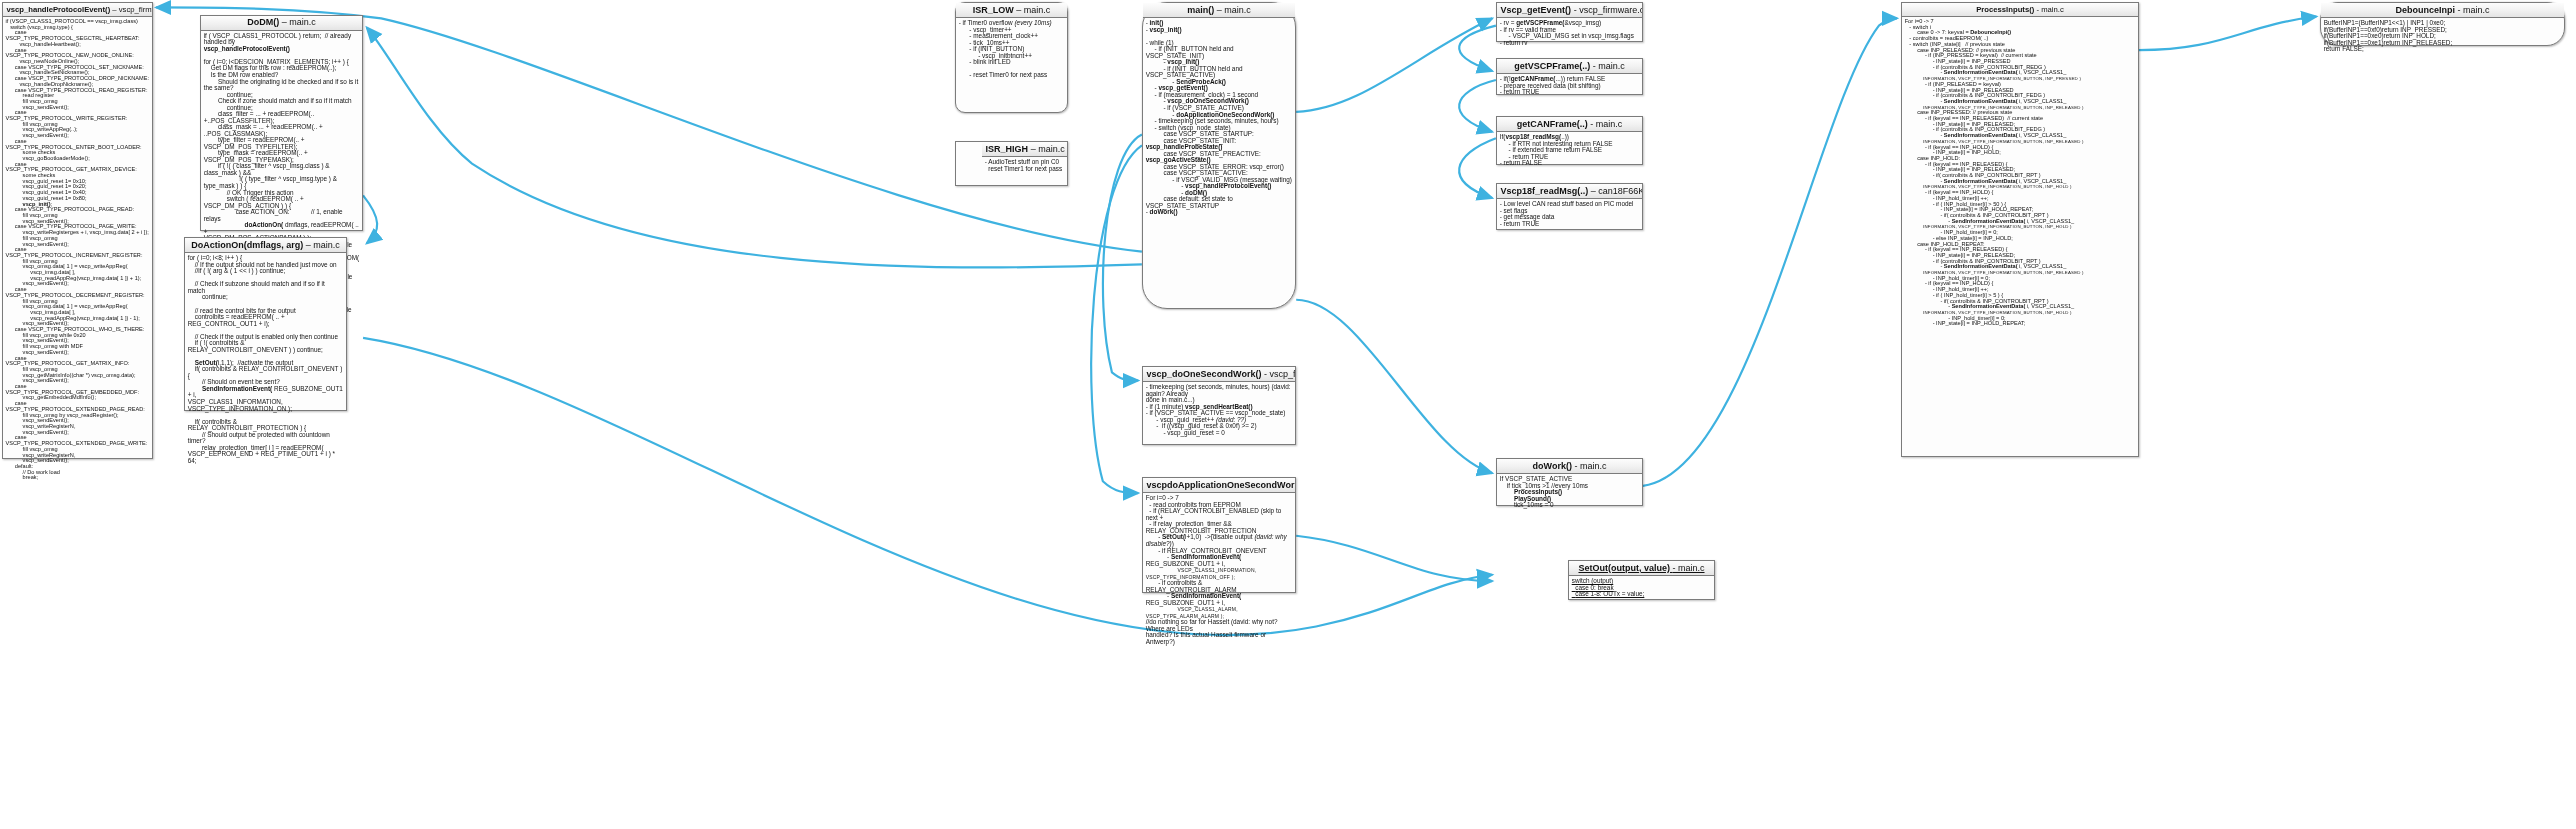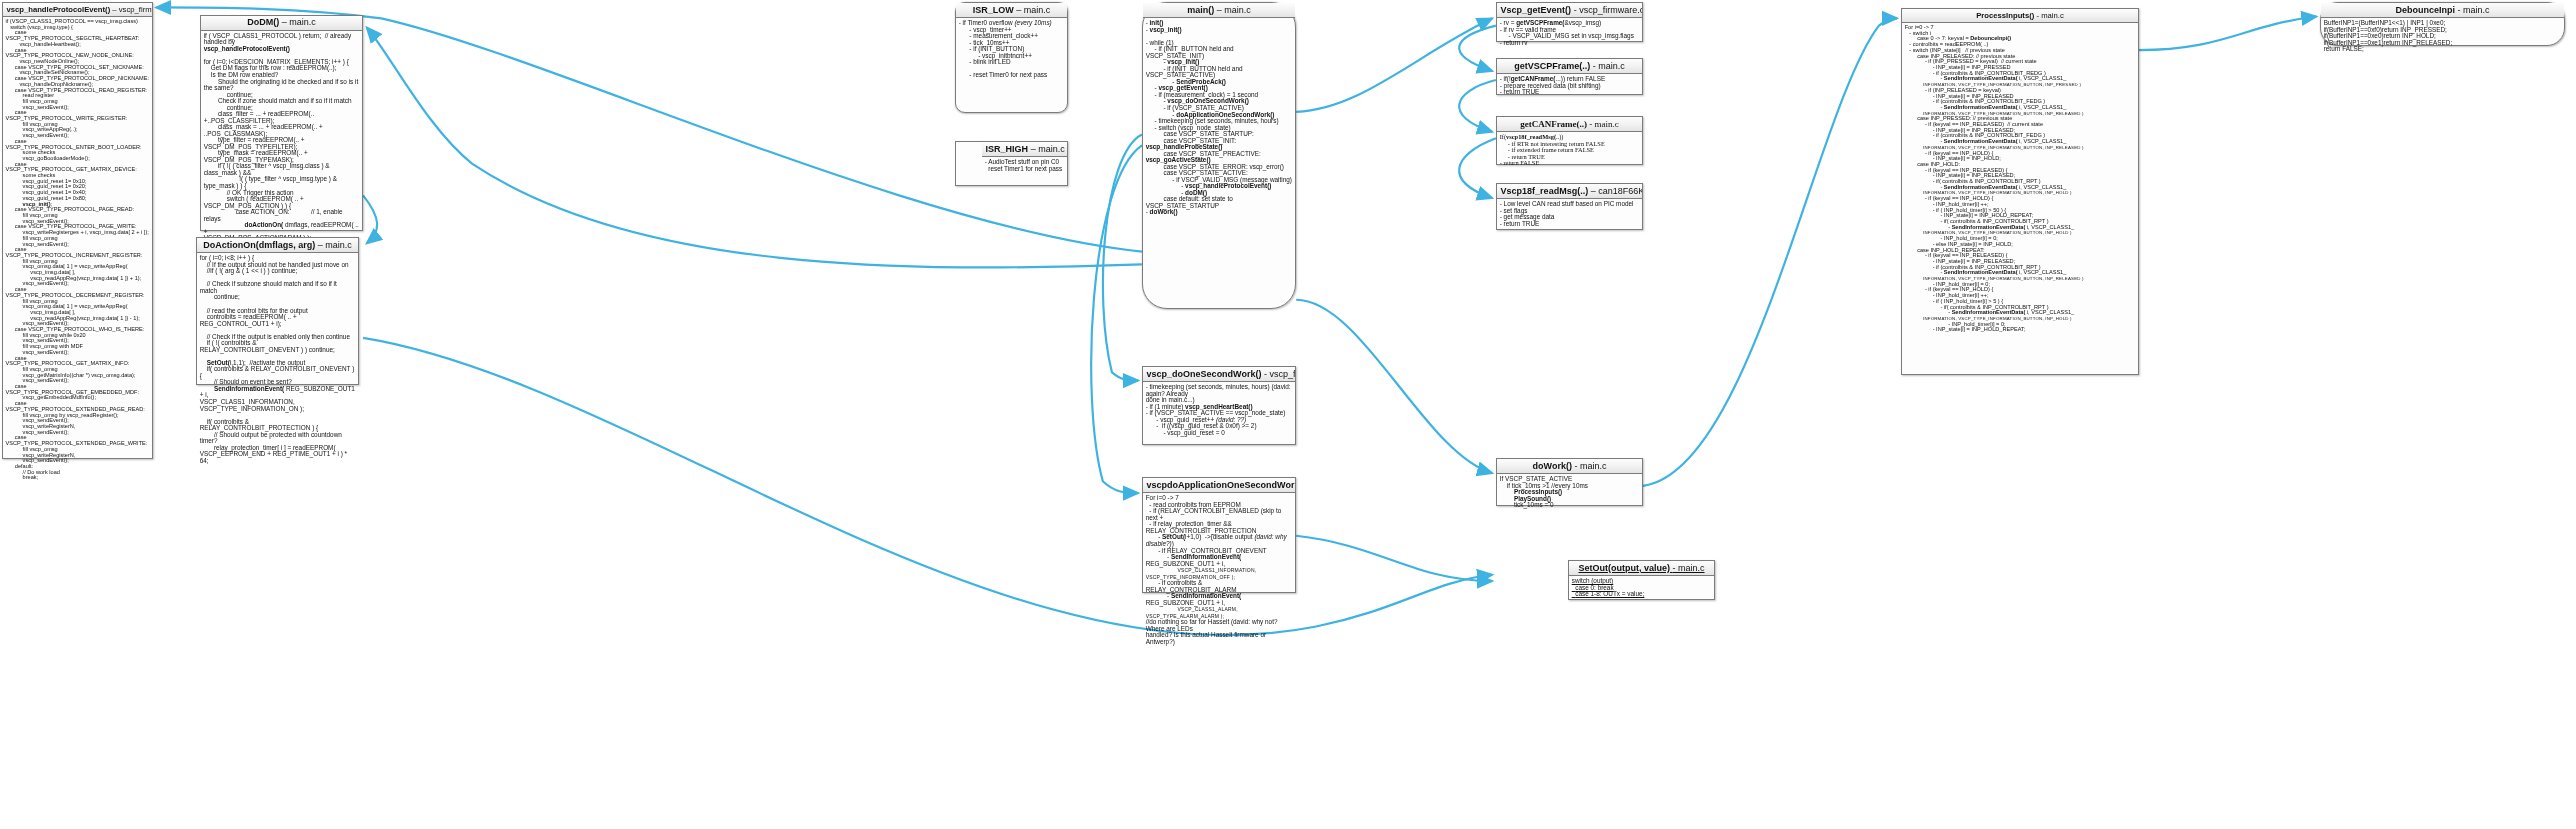--- a/index.html
+++ b/index.html
@@ -83,21 +83,21 @@
   </svg>
 
 <div class="box s-xxs" style="left: 1.8px; top: 1.8px; width: 151px; height: 457px;">
       <div class="hdr"><span class="fn">vscp_handleProtocolEvent()</span> <span class="src">– vscp_firmware.c</span></div>
       <div class="body"><span class="ln">if (VSCP_CLASS1_PROTOCOL == vscp_imsg.class)</span><span class="ln">   switch (vscp_imsg.type) {</span><span class="ln">      case VSCP_TYPE_PROTOCOL_SEGCTRL_HEARTBEAT:</span><span class="ln">         vscp_handleHeartbeat();</span><span class="ln">      case VSCP_TYPE_PROTOCOL_NEW_NODE_ONLINE:</span><span class="ln">         vscp_newNodeOnline();</span><span class="ln">      case VSCP_TYPE_PROTOCOL_SET_NICKNAME:</span><span class="ln">         vscp_handleSetNickname();</span><span class="ln">      case VSCP_TYPE_PROTOCOL_DROP_NICKNAME:</span><span class="ln">         vscp_handleDropNickname();</span><span class="ln">      case VSCP_TYPE_PROTOCOL_READ_REGISTER:</span><span class="ln">           read register</span><span class="ln">           fill vscp_omsg</span><span class="ln">           vscp_sendEvent();</span><span class="ln">      case VSCP_TYPE_PROTOCOL_WRITE_REGISTER:</span><span class="ln">           fill vscp_omsg</span><span class="ln">           vscp_writeAppReg(..);</span><span class="ln">           vscp_sendEvent();</span><span class="ln">      case VSCP_TYPE_PROTOCOL_ENTER_BOOT_LOADER:</span><span class="ln">           some checks</span><span class="ln">           vscp_goBootloaderMode();</span><span class="ln">      case VSCP_TYPE_PROTOCOL_GET_MATRIX_DEVICE:</span><span class="ln">           some checks</span><span class="ln">           vscp_guid_reset 1= 0x10;</span><span class="ln">           vscp_guid_reset 1= 0x20;</span><span class="ln">           vscp_guid_reset 1= 0x40;</span><span class="ln">           vscp_guid_reset 1= 0x80;</span><span class="ln">           <span class="b">vscp_<span class="b">init()</span></span>;</span><span class="ln">      case VSCP_TYPE_PROTOCOL_PAGE_READ:</span><span class="ln">           fill vscp_omsg</span><span class="ln">           vscp_sendEvent();</span><span class="ln">      case VSCP_TYPE_PROTOCOL_PAGE_WRITE:</span><span class="ln">           vscp_writeRegisterges + i, vscp_imsg.data[ 2 + i ]);</span><span class="ln">           fill vscp_omsg</span><span class="ln">           vscp_sendEvent();</span><span class="ln">      case VSCP_TYPE_PROTOCOL_INCREMENT_REGISTER:</span><span class="ln">           fill vscp_omsg</span><span class="ln">           vscp_omsg.data[ 1 ] = vscp_writeAppReg(</span><span class="ln">                vscp_imsg.data[ ],</span><span class="ln">                vscp_readAppReg(vscp_imsg.data[ 1 ]) + 1);</span><span class="ln">           vscp_sendEvent();</span><span class="ln">      case VSCP_TYPE_PROTOCOL_DECREMENT_REGISTER:</span><span class="ln">           fill vscp_omsg</span><span class="ln">           vscp_omsg.data[ 1 ] = vscp_writeAppReg(</span><span class="ln">                vscp_imsg.data[ ],</span><span class="ln">                vscp_readAppReg(vscp_imsg.data[ 1 ]) - 1);</span><span class="ln">           vscp_sendEvent();</span><span class="ln">      case VSCP_TYPE_PROTOCOL_WHO_IS_THERE:</span><span class="ln">           fill vscp_omsg while 0x20</span><span class="ln">           vscp_sendEvent();</span><span class="ln">           fill vscp_omsg with MDF</span><span class="ln">           vscp_sendEvent();</span><span class="ln">      case VSCP_TYPE_PROTOCOL_GET_MATRIX_INFO:</span><span class="ln">           fill vscp_omsg</span><span class="ln">           vscp_getMatrixInfo((char *) vscp_omsg.data);</span><span class="ln">           vscp_sendEvent();</span><span class="ln">      case VSCP_TYPE_PROTOCOL_GET_EMBEDDED_MDF:</span><span class="ln">           vscp_getEmbeddedMdfInfo();</span><span class="ln">      case VSCP_TYPE_PROTOCOL_EXTENDED_PAGE_READ:</span><span class="ln">           fill vscp_omsg by vscp_readRegister();</span><span class="ln">           vscp_sendEvent();</span><span class="ln">           vscp_writeRegisterN,</span><span class="ln">           vscp_sendEvent();</span><span class="ln">      case VSCP_TYPE_PROTOCOL_EXTENDED_PAGE_WRITE:</span><span class="ln">           fill vscp_omsg</span><span class="ln">           vscp_writeRegisterN,</span><span class="ln">           vscp_sendEvent();</span><span class="ln">      default:</span><span class="ln">           // Do work load</span><span class="ln">           break;</span></div>
     </div>
     <div class="box s-xs" style="left: 200px; top: 14.5px; width: 163px; height: 216px;">
       <div class="hdr"><span class="fn">DoDM()</span> <span class="src">– main.c</span></div>
       <div class="body"><span class="ln">if ( VSCP_CLASS1_PROTOCOL ) return;  // already handled by</span><span class="ln"><span class="b">vscp_handleProtocolEvent()</span></span><span class="ln">&nbsp;</span><span class="ln">for ( i=0; i&lt;DESCION_MATRIX_ELEMENTS; i++ ) {</span><span class="ln">    Get DM flags for this row : readEEPROM(..);</span><span class="ln">    Is the DM row enabled?</span><span class="ln">        Should the originating id be checked and if so is it the same?</span><span class="ln">             continue;</span><span class="ln">        Check if zone should match and if so if it match</span><span class="ln">             continue;</span><span class="ln">        class_filter = ... + readEEPROM(.. +..POS_CLASSFILTER);</span><span class="ln">        class_mask = ... + readEEPROM(.. + ..POS_CLASSMASK);</span><span class="ln">        type_filter = readEEPROM(.. + VSCP_DM_POS_TYPEFILTER);</span><span class="ln">        type_mask = readEEPROM(.. + VSCP_DM_POS_TYPEMASK);</span><span class="ln">        if ( !( ( class_filter ^ vscp_imsg.class ) &amp; class_mask ) &amp;&amp;</span><span class="ln">                    !( ( type_filter ^ vscp_imsg.type ) &amp; type_mask ) ) {</span><span class="ln">             // OK Trigger this action</span><span class="ln">             switch ( readEEPROM( .. + VSCP_DM_POS_ACTION ) ) {</span><span class="ln">                  case ACTION_ON:            // 1, enable relays</span><span class="ln">                       <span class="b">doActionOn(</span> dmflags, readEEPROM( .. +</span><span class="ln">VSCP_DM_POS_ACTIONPARAM ) );</span><span class="ln">                       case ACTION_OFF:          // 2, disable relays</span><span class="ln">                           <span class="b">doActionOff(</span>dmflags, readEEPROM( .. +</span><span class="ln">VSCP_DM_POS_ACTIONPARAM ) );</span><span class="ln">                       case ACTION_TOGGLE:    // 4, toggle relays</span><span class="ln">                           <span class="b">doActionToggle(</span>dmflags, readEEPROM( .. +</span><span class="ln">VSCP_DM_POS_ACTIONPARAM ) );</span><span class="ln">                       case ACTION_PWM:        // 8, disable relays</span><span class="ln">                           <span class="b">doActionPWM(</span>dmflags, readEEPROM( .. +</span><span class="ln">VSCP_DM_POS_ACTIONPARAM ) );</span></div>
     </div>
-    <div class="box s-xs" style="left: 196px; top: 237px; width: 163px; height: 148px;">
+    <div class="box s-xs" style="left: 184px; top: 237px; width: 163px; height: 174px;">
       <div class="hdr"><span class="fn">DoActionOn(dmflags, arg)</span> <span class="src">– main.c</span></div>
       <div class="body"><span class="ln">for ( i=0; i&lt;8; i++ ) {</span><span class="ln">    // If the output should not be handled just move on</span><span class="ln">    //if ( !( arg &amp; ( 1 &lt;&lt; i ) ) continue;</span><span class="ln">&nbsp;</span><span class="ln">    // Check if subzone should match and if so if it match</span><span class="ln">        continue;</span><span class="ln">&nbsp;</span><span class="ln">    // read the control bits for the output</span><span class="ln">    controlbits = readEEPROM( .. + REG_CONTROL_OUT1 + i);</span><span class="ln">&nbsp;</span><span class="ln">    // Check if the output is enabled only then continue</span><span class="ln">    if ( !( controlbits &amp; RELAY_CONTROLBIT_ONEVENT ) ) continue;</span><span class="ln">&nbsp;</span><span class="ln">    <span class="b">SetOut(</span>i,1,1);  //activate the output</span><span class="ln">    if( controlbits &amp; RELAY_CONTROLBIT_ONEVENT ) {</span><span class="ln">        // Should on event be sent?</span><span class="ln">        <span class="b">SendInformationEvent(</span> REG_SUBZONE_OUT1 + i,</span><span class="ln">VSCP_CLASS1_INFORMATION, VSCP_TYPE_INFORMATION_ON );</span><span class="ln">&nbsp;</span><span class="ln">    if( controlbits &amp; RELAY_CONTROLBIT_PROTECTION ) {</span><span class="ln">        // Should output be protected with countdown timer?</span><span class="ln">        relay_protection_timer[ i ] = readEEPROM(</span><span class="ln">VSCP_EEPROM_END + REG_PTIME_OUT1 + i ) * 64;</span></div>
     </div>
     <div class="box s-xs" style="left: 955px; top: 1.8px; width: 113px; height: 111px; border-radius: 10px;">
       <div class="hdr"><span class="fn">ISR_LOW</span> <span class="src">– main.c</span></div>
       <div class="body"><span class="ln">- if Timer0 overflow <span class="i">(every 10ms)</span></span><span class="ln">      - vscp_timer++</span><span class="ln">      - measurement_clock++</span><span class="ln">      - tick_10ms++</span><span class="ln">      - if (INIT_BUTTON)</span><span class="ln">           - vscp_initbtncnt++</span><span class="ln">      - blink init LED</span><span class="ln">&nbsp;</span><span class="ln">      - reset Timer0 for next pass</span></div>
     </div>
     <div class="box s-xs" style="left: 955px; top: 141px; width: 113px; height: 45px; padding-left: 26px;">
       <div class="hdr"><span class="fn">ISR_HIGH</span> <span class="src">– main.c</span></div>
       <div class="body"><span class="ln">- AudioTest stuff on pin C0</span><span class="ln">  reset Timer1 for next pass</span></div>
@@ -115,37 +115,37 @@
       <div class="body"><span class="ln">For i=0 -&gt; 7</span><span class="ln">  - read controlbits from EEPROM</span><span class="ln">  - if (RELAY_CONTROLBIT_ENABLED (skip to next +</span><span class="ln">  - if relay_protection_timer &amp;&amp; RELAY_CONTROLBIT_PROTECTION</span><span class="ln">       - <span class="b">SetOut(</span>i+1,0)  -&gt;(disable output <span class="i">(david: why disable?)</span>)</span><span class="ln">       - if RELAY_CONTROLBIT_ONEVENT</span><span class="ln">            - <span class="b">SendInformationEvent(</span> REG_SUBZONE_OUT1 + i,</span><span class="ln"><span class="sm">                    VSCP_CLASS1_INFORMATION, VSCP_TYPE_INFORMATION_OFF );</span></span><span class="ln">       - if controlbits &amp; RELAY_CONTROLBIT_ALARM</span><span class="ln">            - <span class="b">SendInformationEvent(</span> REG_SUBZONE_OUT1 + i,</span><span class="ln"><span class="sm">                    VSCP_CLASS1_ALARM, VSCP_TYPE_ALARM_ALARM );</span></span><span class="ln">//do nothing so far for Hasselt (david: why not? Where are LEDs</span><span class="ln">handled? Is this actual Hasselt firmware or Antwerp?)</span></div>
     </div>
     <div class="box s-xs" style="left: 1496px; top: 1.8px; width: 147px; height: 40px;">
       <div class="hdr"><span class="fn">Vscp_getEvent()</span> <span class="src">- vscp_firmware.c</span></div>
       <div class="body"><span class="ln">- rv = <span class="b">getVSCPFrame(</span>&amp;vscp_imsg)</span><span class="ln">- if rv == valid frame</span><span class="ln">     - VSCP_VALID_MSG set in vscp_imsg.flags</span><span class="ln">- return rv</span></div>
     </div>
     <div class="box s-xs" style="left: 1496px; top: 58px; width: 147px; height: 37px;">
       <div class="hdr"><span class="fn">getVSCPFrame(..)</span> <span class="src">- main.c</span></div>
       <div class="body"><span class="ln">- if(!<span class="b">getCANFrame(</span>...)) return FALSE</span><span class="ln">- prepare received data (bit shifting)</span><span class="ln">- return TRUE</span></div>
     </div>
-    <div class="box s-xs" style="left: 1496px; top: 116px; width: 147px; height: 49px; font-family: Liberation Serif, serif;">
+    <div class="box s-xs" style="left: 1496px; top: 116px; width: 147px; height: 49px;">
       <div class="hdr"><span class="fn">getCANFrame(..)</span> <span class="src">- main.c</span></div>
       <div class="body"><span class="ln">If(<span class="b">vscp18f_readMsg(</span>..))</span><span class="ln">     - if RTR not interesting return FALSE</span><span class="ln">     - if extended frame return FALSE</span><span class="ln">     - return TRUE</span><span class="ln">- return FALSE</span></div>
     </div>
     <div class="box s-xs" style="left: 1496px; top: 183px; width: 147px; height: 47px;">
       <div class="hdr"><span class="fn">Vscp18f_readMsg(..)</span> <span class="src">– can18F66K80.c</span></div>
       <div class="body"><span class="ln">- Low level CAN read stuff based on PIC model</span><span class="ln">- set flags</span><span class="ln">- get message data</span><span class="ln">- return TRUE</span></div>
     </div>
     <div class="box s-xs" style="left: 1496px; top: 458px; width: 147px; height: 48px;">
       <div class="hdr"><span class="fn">doWork()</span> <span class="src">- main.c</span></div>
       <div class="body"><span class="ln">If VSCP_STATE_ACTIVE</span><span class="ln">    if tick_10ms &gt;1 //every 10ms</span><span class="ln">        <span class="b">ProcessInputs()</span></span><span class="ln">        <span class="b">PlaySound()</span></span><span class="ln">        tick_10ms = 0</span></div>
     </div>
     <div class="box s-xs" style="left: 1568px; top: 560px; width: 147px; height: 40px; text-decoration: underline;">
       <div class="hdr"><span class="fn">SetOut(output, value)</span> <span class="src">- main.c</span></div>
       <div class="body"><span class="ln">switch (output)</span><span class="ln">  case 0: break</span><span class="ln">  case 1-8: OUTx = value;</span></div>
     </div>
-    <div class="box s-xxs" style="left: 1901px; top: 1.8px; width: 238px; height: 367px; margin-top: 6px;">
+    <div class="box s-xxs" style="left: 1901px; top: 1.8px; width: 238px; height: 455px;">
       <div class="hdr"><span class="fn">ProcessInputs()</span> <span class="src">- main.c</span></div>
       <div class="body"><span class="ln">For i=0 -&gt; 7</span><span class="ln">   - switch i</span><span class="ln">        case 0 -&gt; 7: keyval = <span class="b">DebounceInpi()</span></span><span class="ln">   - controlbits = readEEPROM( ..)</span><span class="ln">   - switch (INP_state[i]   // previous state</span><span class="ln">        case INP_RELEASED: // previous state</span><span class="ln">             - if (INP_PRESSED = keyval)  // current state</span><span class="ln">                  - INP_state[i] = INP_PRESSED</span><span class="ln">                  - if (controlbits &amp; INP_CONTROLBIT_REDG )</span><span class="ln">                       - <span class="b">SendInformationEventData(</span> i, VSCP_CLASS1_</span><span class="ln"><span class="sm">             INFORMATION, VSCP_TYPE_INFORMATION_BUTTON, INP_PRESSED )</span></span><span class="ln">             - if (INP_RELEASED = keyval)</span><span class="ln">                  - INP_state[i] = INP_RELEASED</span><span class="ln">                  - if (controlbits &amp; INP_CONTROLBIT_FEDG )</span><span class="ln">                       - <span class="b">SendInformationEventData(</span> i, VSCP_CLASS1_</span><span class="ln"><span class="sm">             INFORMATION, VSCP_TYPE_INFORMATION_BUTTON, INP_RELEASED )</span></span><span class="ln">        case INP_PRESSED: // previous state</span><span class="ln">             - if (keyval == INP_RELEASED)  // current state</span><span class="ln">                  - INP_state[i] = INP_RELEASED;</span><span class="ln">                  - if (controlbits &amp; INP_CONTROLBIT_FEDG )</span><span class="ln">                       - <span class="b">SendInformationEventData(</span> i, VSCP_CLASS1_</span><span class="ln"><span class="sm">             INFORMATION, VSCP_TYPE_INFORMATION_BUTTON, INP_RELEASED )</span></span><span class="ln">             - if (keyval == INP_HOLD) {</span><span class="ln">                  - INP_state[i] = INP_HOLD;</span><span class="ln">        case INP_HOLD:</span><span class="ln">             - if (keyval == INP_RELEASED) {</span><span class="ln">                  - INP_state[i] = INP_RELEASED;</span><span class="ln">                  - if( controlbits &amp; INP_CONTROLBIT_RPT )</span><span class="ln">                       - <span class="b">SendInformationEventData(</span> i, VSCP_CLASS1_</span><span class="ln"><span class="sm">             INFORMATION, VSCP_TYPE_INFORMATION_BUTTON, INP_HOLD )</span></span><span class="ln">             - if (keyval == INP_HOLD) {</span><span class="ln">                  - INP_hold_timer[i] ++;</span><span class="ln">                  - if ( INP_hold_timer[i] &gt; 50 ) {</span><span class="ln">                       - INP_state[i] = INP_HOLD_REPEAT;</span><span class="ln">                       - if( controlbits &amp; INP_CONTROLBIT_RPT )</span><span class="ln">                            - <span class="b">SendInformationEventData(</span> i, VSCP_CLASS1_</span><span class="ln"><span class="sm">             INFORMATION, VSCP_TYPE_INFORMATION_BUTTON, INP_HOLD )</span></span><span class="ln">                       - INP_hold_timer[i] = 0;</span><span class="ln">                  - else INP_state[i] = INP_HOLD;</span><span class="ln">        case INP_HOLD_REPEAT:</span><span class="ln">             - if (keyval == INP_RELEASED) {</span><span class="ln">                  - INP_state[i] = INP_RELEASED;</span><span class="ln">                  - if (controlbits &amp; INP_CONTROLBIT_RPT )</span><span class="ln">                       - <span class="b">SendInformationEventData(</span> i, VSCP_CLASS1_</span><span class="ln"><span class="sm">             INFORMATION, VSCP_TYPE_INFORMATION_BUTTON, INP_RELEASED )</span></span><span class="ln">                  - INP_hold_timer[i] = 0;</span><span class="ln">             - if (keyval == INP_HOLD) {</span><span class="ln">                  - INP_hold_timer[i] ++;</span><span class="ln">                  - if ( INP_hold_timer[i] &gt; 5 ) {</span><span class="ln">                       - if( controlbits &amp; INP_CONTROLBIT_RPT )</span><span class="ln">                            - <span class="b">SendInformationEventData(</span> i, VSCP_CLASS1_</span><span class="ln"><span class="sm">             INFORMATION, VSCP_TYPE_INFORMATION_BUTTON, INP_HOLD )</span></span><span class="ln">                            - INP_hold_timer[i] = 0;</span><span class="ln">                  - INP_state[i] = INP_HOLD_REPEAT;</span></div>
     </div>
     <div class="box s-xs" style="left: 2320px; top: 1.8px; width: 245px; height: 44px; border-radius: 18px;">
       <div class="hdr"><span class="fn">DebounceInpi</span> <span class="src">- main.c</span></div>
       <div class="body"><span class="ln">BufferINP1=(BufferINP1&lt;&lt;1) | INP1 | 0xe0;</span><span class="ln">if(BufferINP1==0xf0)return INP_PRESSED;</span><span class="ln">if(BufferINP1==0xe0)return INP_HOLD;</span><span class="ln">if(BufferINP1==0xe1)return INP_RELEASED;</span><span class="ln">return FALSE;</span></div>
     </div>
   </div>
 
 

